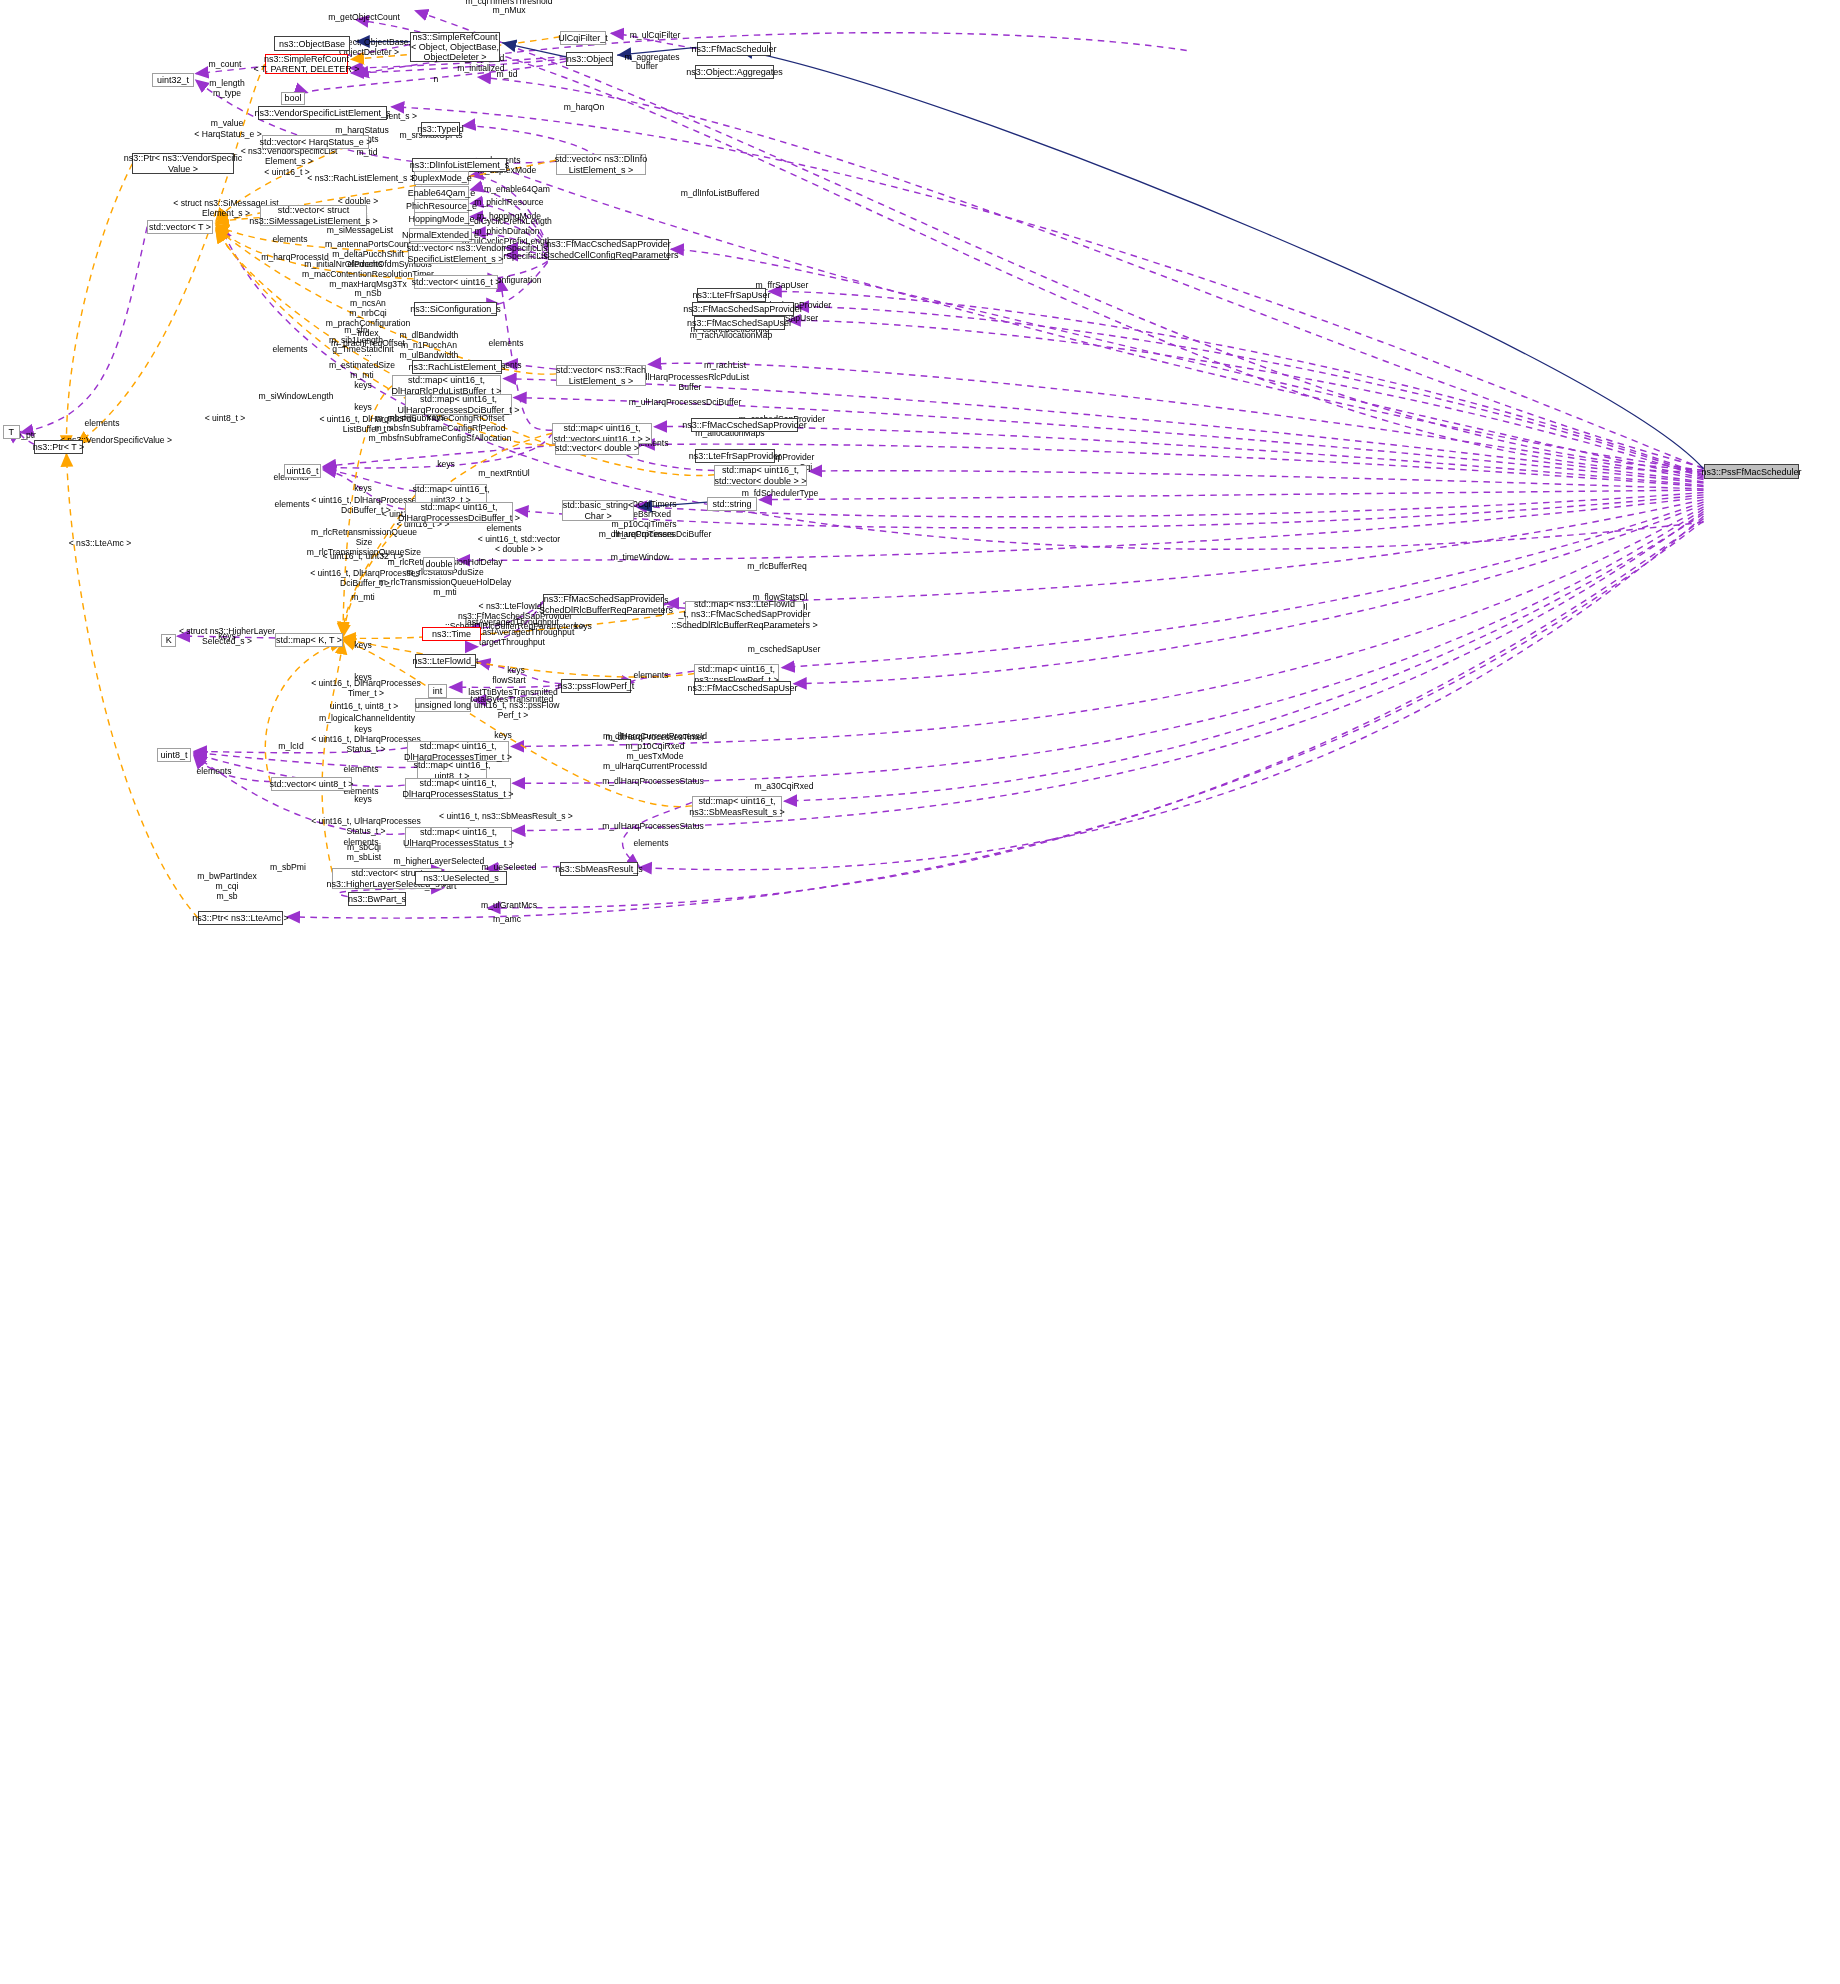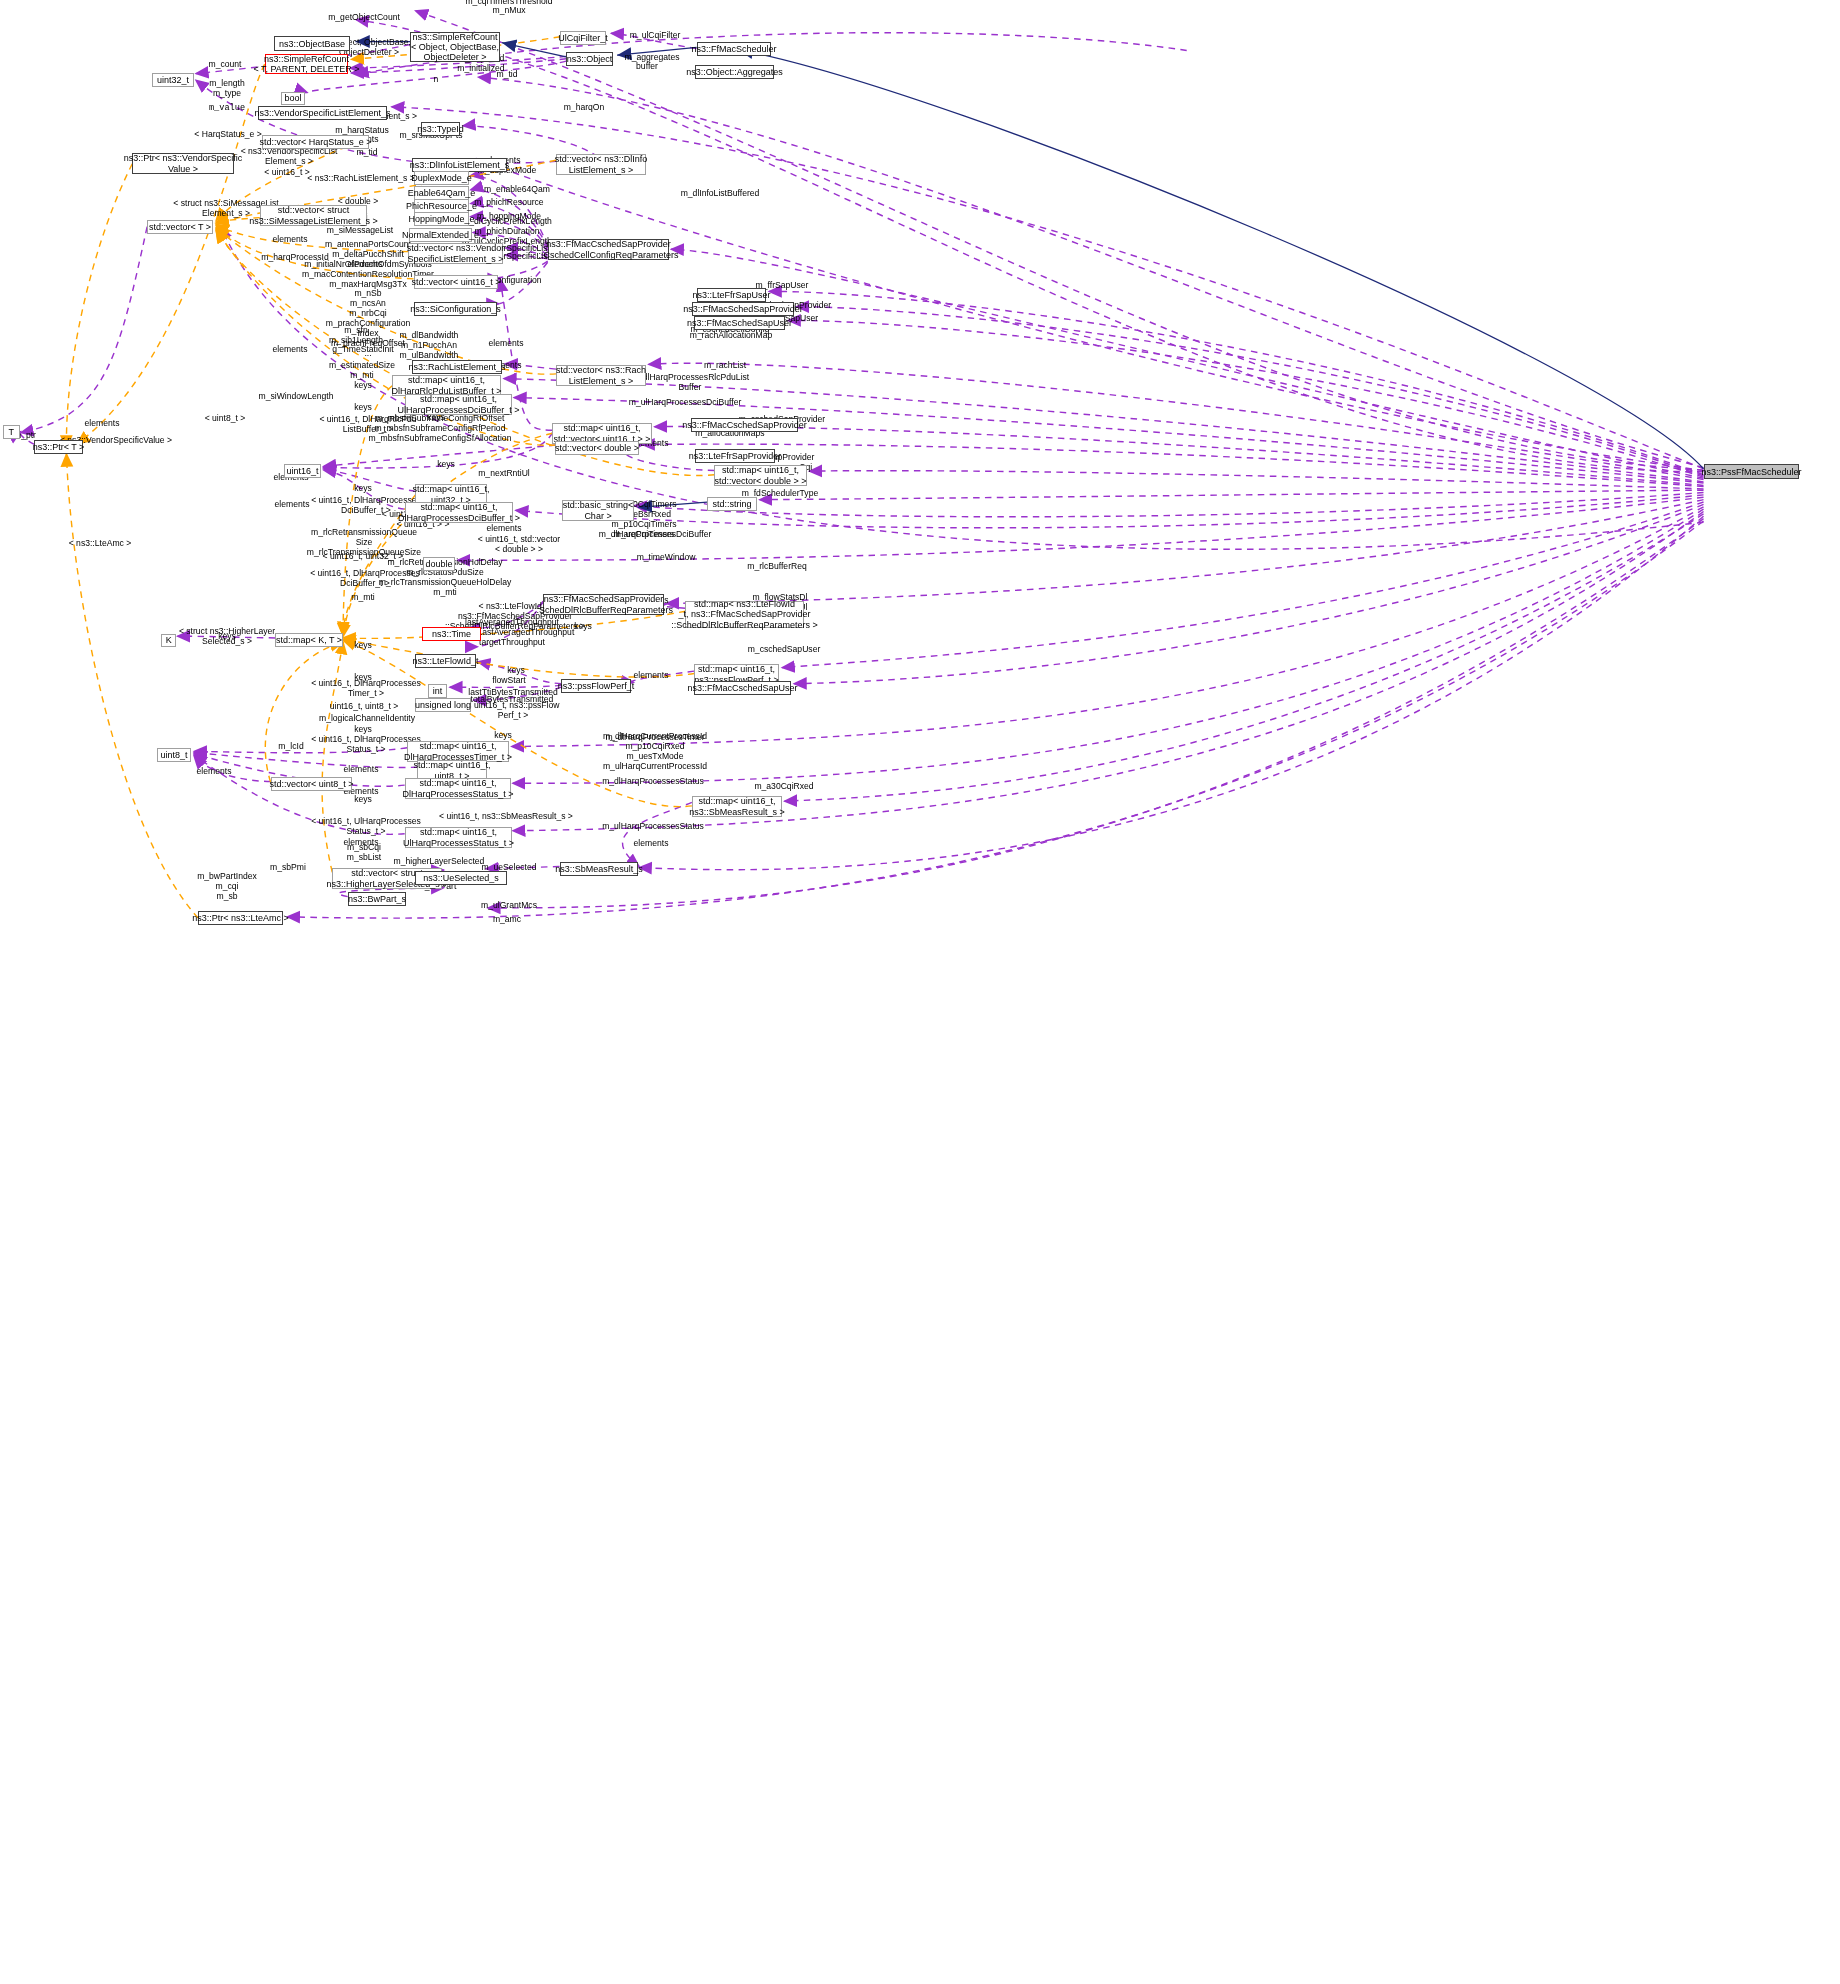--- a/index.html
+++ b/index.html
@@ -292,21 +292,21 @@
       <div class="elabel" style="left: 655px; top: 36px;">m_ulCqiFilter</div>
       <div class="elabel" style="left: 481px; top: 64px;">m_disposed
 m_initialized</div>
       <div class="elabel" style="left: 652px; top: 58px;">m_aggregates</div>
       <div class="elabel" style="left: 225px; top: 65px;">m_count</div>
       <div class="elabel" style="left: 436px; top: 80px;">n</div>
       <div class="elabel" style="left: 507px; top: 75px;">m_tid</div>
       <div class="elabel" style="left: 647px; top: 67px;">buffer</div>
       <div class="elabel" style="left: 227px; top: 89px;">m_length
 m_type</div>
-      <div class="elabel" style="left: 227px; top: 109px; font-family: Liberation Mono, monospace;">m_value</div>
+      <div class="elabel" style="left: 227px; top: 124px;">m_value</div>
       <div class="elabel" style="left: 362px; top: 117px;">&lt; ns3::DlInfoListElement_s &gt;</div>
       <div class="elabel" style="left: 584px; top: 108px;">m_harqOn</div>
       <div class="elabel" style="left: 362px; top: 131px;">m_harqStatus</div>
       <div class="elabel" style="left: 431px; top: 136px;">m_srsMaxUpPts</div>
       <div class="elabel" style="left: 228px; top: 135px;">&lt; HarqStatus_e &gt;</div>
       <div class="elabel" style="left: 361px; top: 140px;">elements</div>
       <div class="elabel" style="left: 503px; top: 161px;">elements</div>
       <div class="elabel" style="left: 367px; top: 153px;">m_tid</div>
       <div class="elabel" style="left: 289px; top: 157px;">&lt; ns3::VendorSpecificList
 Element_s &gt;</div>
@@ -395,21 +395,21 @@
 m_ueCqiTimers</div>
       <div class="elabel" style="left: 423px; top: 520px;">&lt; uint16_t, std::vector
 &lt; uint16_t &gt; &gt;</div>
       <div class="elabel" style="left: 504px; top: 529px;">elements</div>
       <div class="elabel" style="left: 655px; top: 535px;">m_dlHarqProcessesDciBuffer</div>
       <div class="elabel" style="left: 364px; top: 543px;">m_rlcRetransmissionQueue
 Size
 m_rlcTransmissionQueueSize</div>
       <div class="elabel" style="left: 519px; top: 545px;">&lt; uint16_t, std::vector
 &lt; double &gt; &gt;</div>
-      <div class="elabel" style="left: 662px; top: 558px; padding-left: 8px;">m_timeWindow</div>
+      <div class="elabel" style="left: 636px; top: 558px; padding-left: 8px;">m_timeWindow</div>
       <div class="elabel" style="left: 363px; top: 557px;">&lt; uint16_t, uint32_t &gt;</div>
       <div class="elabel" style="left: 777px; top: 567px;">m_rlcBufferReq</div>
       <div class="elabel" style="left: 445px; top: 578px;">m_rlcRetransmissionHolDelay
 m_rlcStatusPduSize
 m_rlcTransmissionQueueHolDelay
 m_mti</div>
       <div class="elabel" style="left: 365px; top: 579px;">&lt; uint16_t, DlHarqProcesses
 DciBuffer_t &gt;</div>
       <div class="elabel" style="left: 363px; top: 598px;">m_mti</div>
       <div class="elabel" style="left: 651px; top: 601px;">elements</div>

